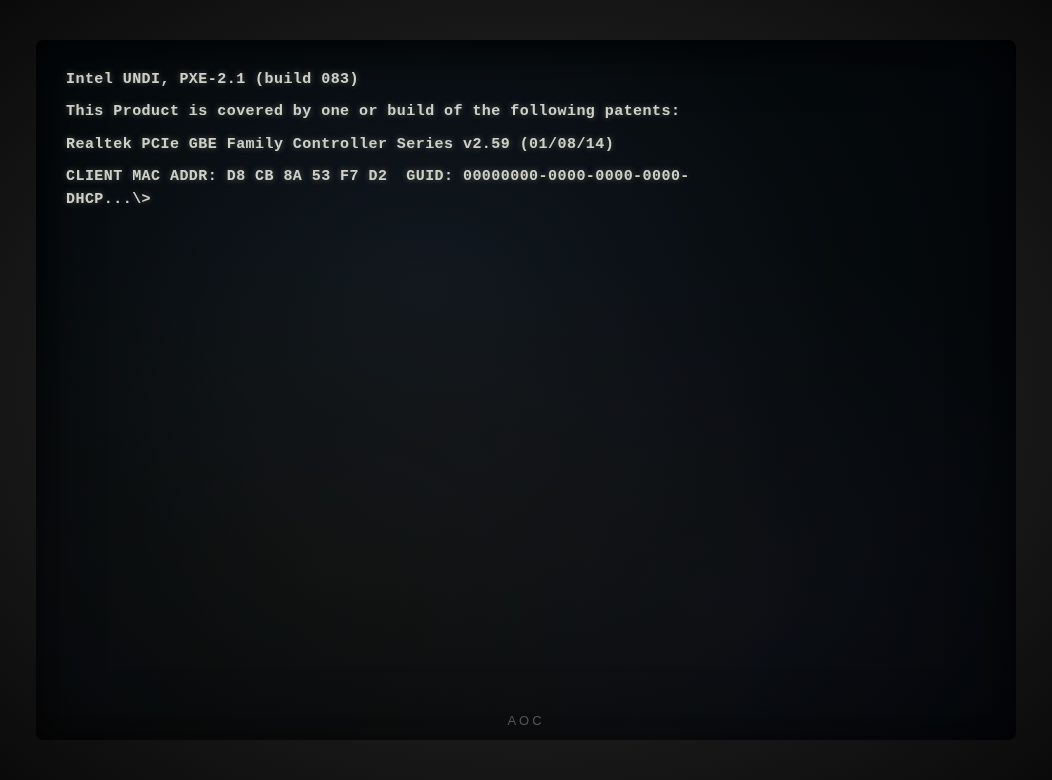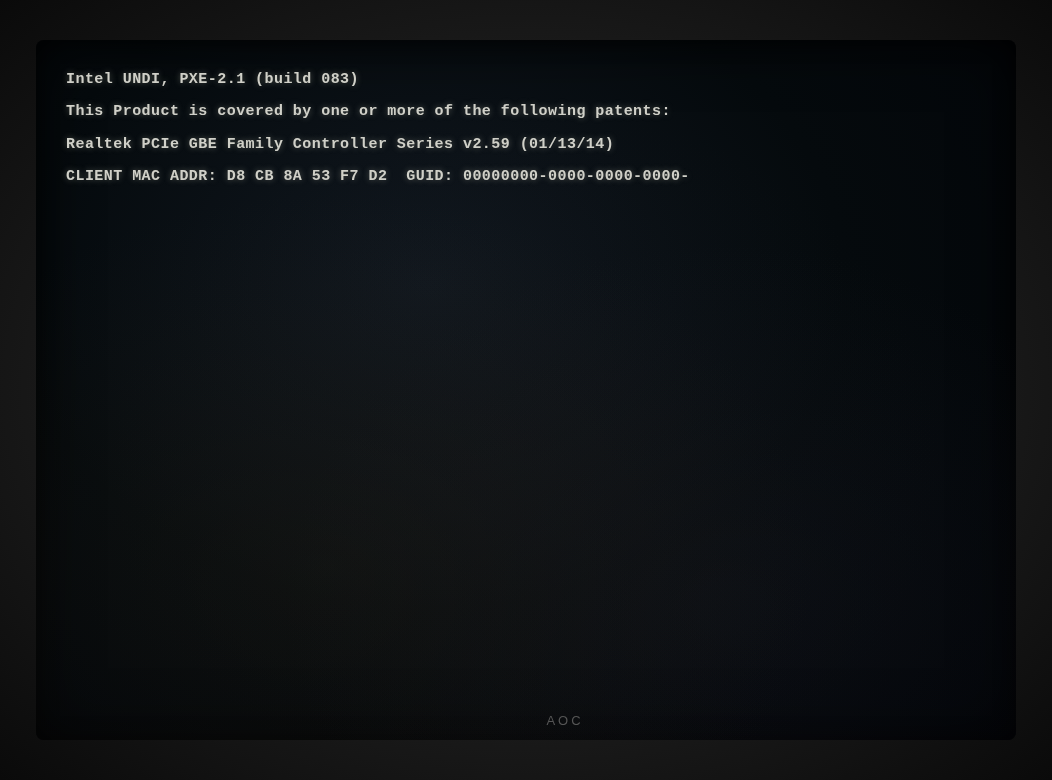--- a/index.html
+++ b/index.html
@@ -77,32 +77,32 @@
     .bezel-bottom {
       position: absolute;
       bottom: 12px;
       left: 50%;
       transform: translateX(-50%);
       font-family: Arial, sans-serif;
       font-size: 13px;
       color: #555;
       letter-spacing: 3px;
       text-transform: uppercase;
-      margin-left: 39px;
     }
   </style>
 </head>
 <body>
 
 <div class="monitor-outer">
   <div class="screen">
     <div class="terminal-content">
       <span class="line">Intel UNDI, PXE-2.1 (build 083)</span>
       <span class="blank"></span>
-      <span class="line">This Product is covered by one or more of the following patents:</span>
+      <span class="line">This Product is covered by one or build of the following patents:</span>
       <span class="blank"></span>
-      <span class="line">Realtek PCIe GBE Family Controller Series v2.59 (01/13/14)</span>
+      <span class="line">Realtek PCIe GBE Family Controller Series v2.59 (01/08/14)</span>
       <span class="blank"></span>
       <span class="line">CLIENT MAC ADDR: D8 CB 8A 53 F7 D2  GUID: 00000000-0000-0000-0000-</span>
+      <span class="line">DHCP...\&gt;</span>
     </div>
     <div class="bezel-bottom">AOC</div>
   </div>
 </div>
 
 </body></html>

